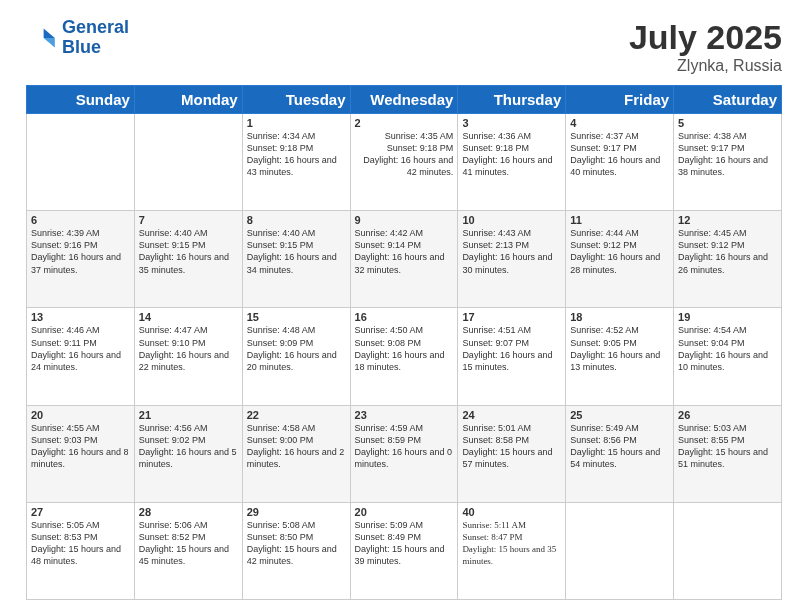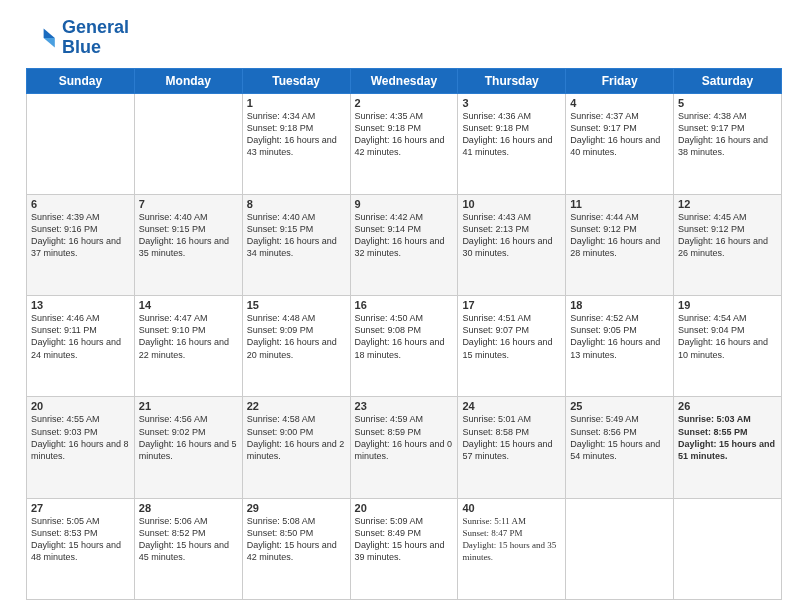--- a/index.html
+++ b/index.html
@@ -57,24 +57,24 @@
     .calendar {
       flex: 1;
       border: 1px solid #ccc;
       border-collapse: collapse;
       width: 100%;
       table-layout: fixed;
     }
     .calendar thead tr th {
       background: #1a6bbf;
       color: #fff;
-      font-size: 12px;
+      font-size: 15px;
       font-weight: bold;
       padding: 5px 4px;
-      text-align: center;
+      text-align: right;
       border: 1px solid #2a7bcf;
     }
     .calendar tbody tr td {
       vertical-align: top;
       border: 1px solid #ccc;
       padding: 3px 4px;
       font-size: 9.5px;
       color: #333;
       height: 78px;
       background: #fff;
@@ -106,20 +106,22 @@
       <svg class="logo-icon" viewBox="0 0 40 40">
         <polygon points="22,8 36,20 22,20" fill="#1a6bbf"></polygon>
         <polygon points="22,20 36,20 36,32" fill="#4a9fe0"></polygon>
       </svg>
       <div class="logo-text">
         <span>General</span>
         <span>Blue</span>
       </div>
     </div>
     <div class="title-block">
+      <div class="main-title">July 2025</div>
+      <div class="subtitle">Zlynka, Russia</div>
     </div>
   </div>
 
   <table class="calendar">
     <thead>
       <tr>
       <th>Sunday</th>
           <th>Monday</th>
           <th>Tuesday</th>
           <th>Wednesday</th>
@@ -133,21 +135,21 @@
           <td class="empty-cell"></td>
           <td class="empty-cell"></td>
           <td>
             <span class="day-number">1</span>
             <div class="cell-text" style="white-space: pre-line;">Sunrise: 4:34 AM
 Sunset: 9:18 PM
 Daylight: 16 hours and 43 minutes.</div>
           </td>
           <td>
             <span class="day-number">2</span>
-            <div class="cell-text" style="white-space: pre-line;">Sunrise: 4:35 AM
+            <div class="cell-text" style="white-space: pre-line; text-align: right;">Sunrise: 4:35 AM
 Sunset: 9:18 PM
 Daylight: 16 hours and 42 minutes.</div>
           </td>
           <td>
             <span class="day-number">3</span>
             <div class="cell-text" style="white-space: pre-line;">Sunrise: 4:36 AM
 Sunset: 9:18 PM
 Daylight: 16 hours and 41 minutes.</div>
           </td>
           <td>
@@ -283,21 +285,21 @@
 Daylight: 15 hours and 57 minutes.</div>
           </td>
           <td>
             <span class="day-number">25</span>
             <div class="cell-text" style="white-space: pre-line;">Sunrise: 5:49 AM
 Sunset: 8:56 PM
 Daylight: 15 hours and 54 minutes.</div>
           </td>
           <td>
             <span class="day-number">26</span>
-            <div class="cell-text" style="white-space: pre-line; font-weight: bold;">Sunrise: 5:03 AM
+            <div class="cell-text" style="white-space: pre-line;">Sunrise: 5:03 AM
 Sunset: 8:55 PM
 Daylight: 15 hours and 51 minutes.</div>
           </td>
         </tr>
         <tr>
           <td>
             <span class="day-number">27</span>
             <div class="cell-text" style="white-space: pre-line;">Sunrise: 5:05 AM
 Sunset: 8:53 PM
 Daylight: 15 hours and 48 minutes.</div>

